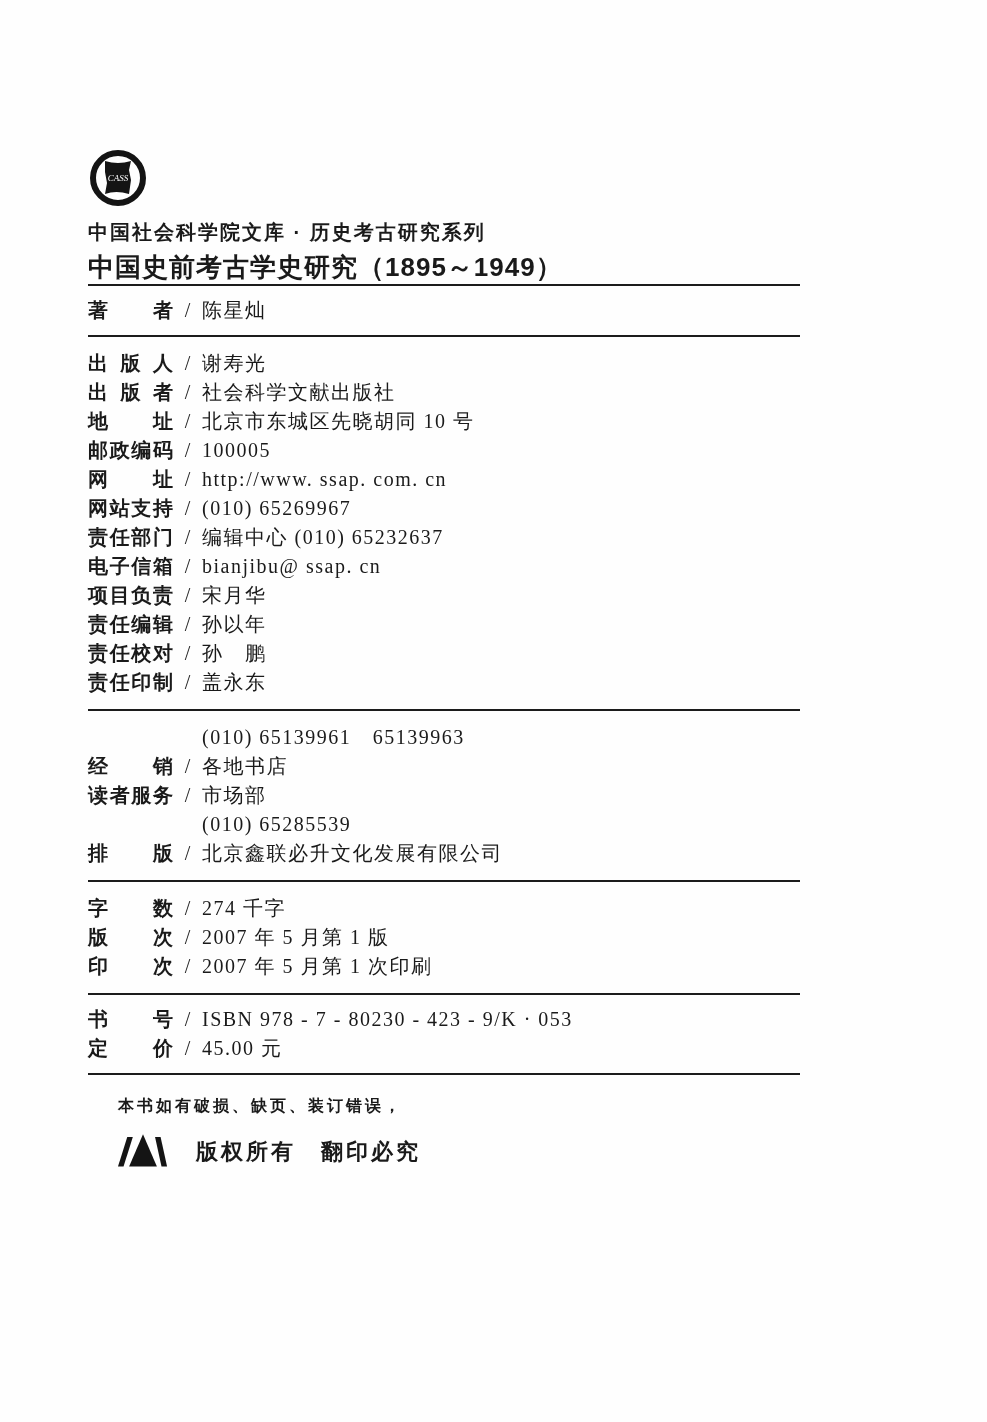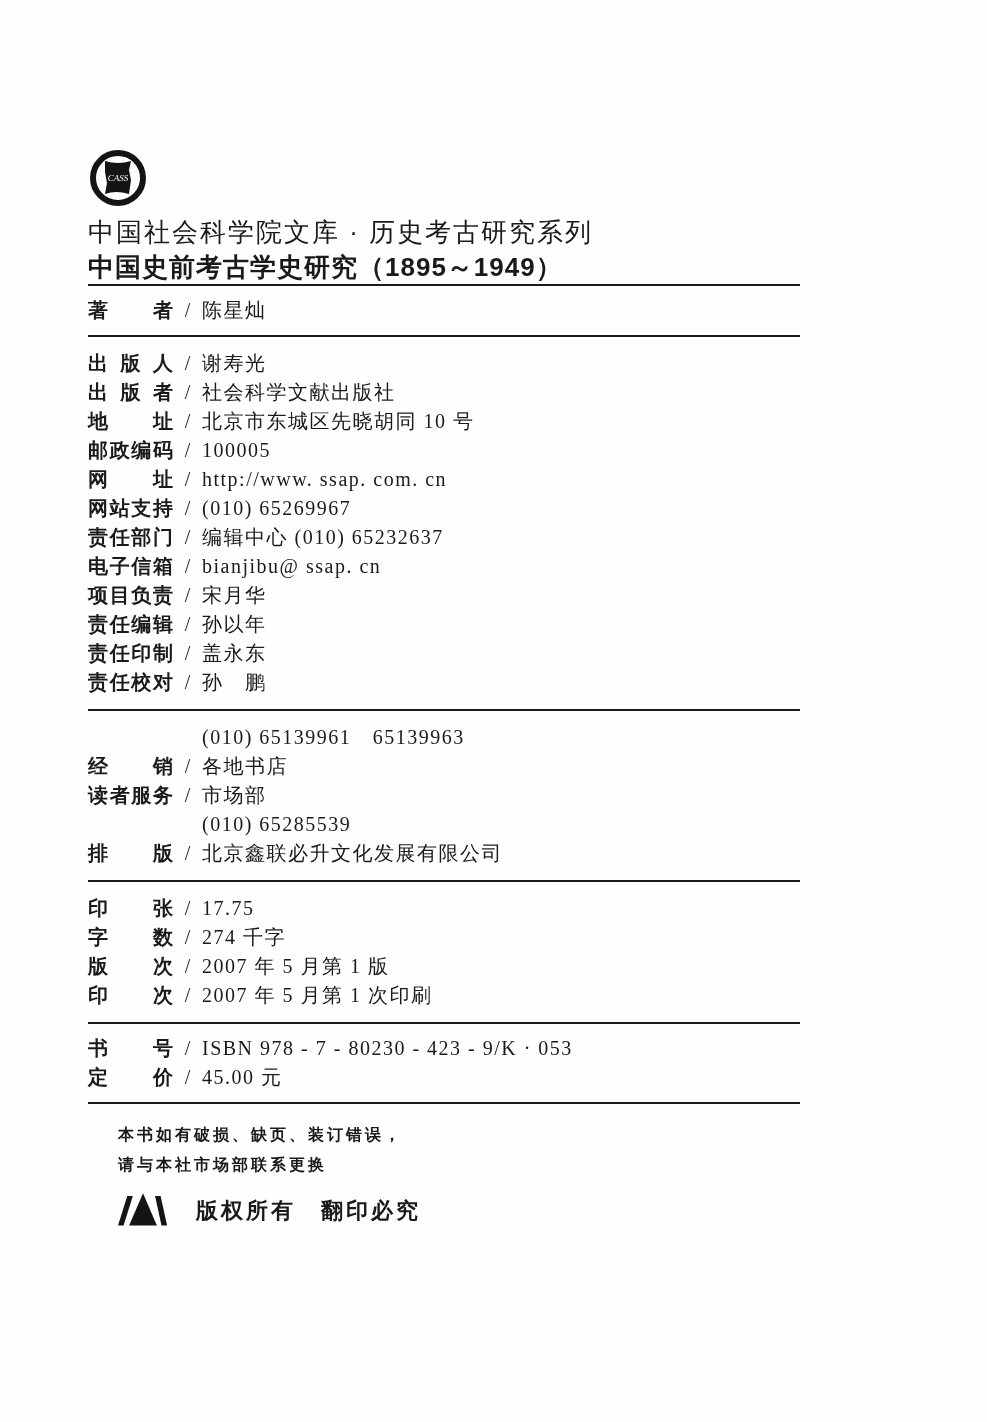--- a/index.html
+++ b/index.html
@@ -6,21 +6,21 @@
   body{
     width:987px;height:1422px;background:#fefefe;color:#1a1a1a;
     font-family:"Liberation Serif","DejaVu Serif",serif;
     overflow:hidden;
   }
   .page{position:relative;box-sizing:border-box;padding:148px 0 0 88px;}
   .content{width:712px;}
   .logo{width:60px;height:60px;display:block;}
   .series{
     font-family:"Liberation Sans","DejaVu Sans",sans-serif;
-    font-weight:normal;font-size:26px;letter-spacing:2px;margin-top:12px;line-height:24px;
+    font-weight:bold;font-size:20px;letter-spacing:2px;margin-top:12px;line-height:24px;
   }
   .title{
     font-family:"Liberation Sans","DejaVu Sans",sans-serif;
     font-weight:bold;font-size:26px;letter-spacing:1px;margin-top:6px;line-height:34px;
   }
   .hr{border:0;border-top:2px solid #1c1c1c;width:712px;margin:0;}
   .section{padding:12px 0;}
   .section.tight{padding:10px 0;}
   .row{line-height:29px;font-size:20px;white-space:nowrap;letter-spacing:1px;}
   .lbl{
@@ -62,51 +62,49 @@
       <div class="row"><span class="lbl">出版人</span><span class="sep">/</span><span class="val">谢寿光</span></div>
       <div class="row"><span class="lbl">出版者</span><span class="sep">/</span><span class="val">社会科学文献出版社</span></div>
       <div class="row"><span class="lbl">地址</span><span class="sep">/</span><span class="val">北京市东城区先晓胡同 10 号</span></div>
       <div class="row"><span class="lbl">邮政编码</span><span class="sep">/</span><span class="val">100005</span></div>
       <div class="row"><span class="lbl">网址</span><span class="sep">/</span><span class="val">http://www. ssap. com. cn</span></div>
       <div class="row"><span class="lbl">网站支持</span><span class="sep">/</span><span class="val">(010) 65269967</span></div>
       <div class="row"><span class="lbl">责任部门</span><span class="sep">/</span><span class="val">编辑中心 (010) 65232637</span></div>
       <div class="row"><span class="lbl">电子信箱</span><span class="sep">/</span><span class="val">bianjibu@ ssap. cn</span></div>
       <div class="row"><span class="lbl">项目负责</span><span class="sep">/</span><span class="val">宋月华</span></div>
       <div class="row"><span class="lbl">责任编辑</span><span class="sep">/</span><span class="val">孙以年</span></div>
+      <div class="row"><span class="lbl">责任校对</span><span class="sep">/</span><span class="val">孙　鹏</span></div>
       <div class="row"><span class="lbl">责任印制</span><span class="sep">/</span><span class="val">盖永东</span></div>
-      <div class="row"><span class="lbl">责任校对</span><span class="sep">/</span><span class="val">孙　鹏</span></div>
     </div>
 
     <hr class="hr">
     <div class="section">
       <div class="row"><span class="lbl"></span><span class="sep"></span><span class="val">(010) 65139961　65139963</span></div>
       <div class="row"><span class="lbl">经销</span><span class="sep">/</span><span class="val">各地书店</span></div>
       <div class="row"><span class="lbl">读者服务</span><span class="sep">/</span><span class="val">市场部</span></div>
       <div class="row"><span class="lbl"></span><span class="sep"></span><span class="val">(010) 65285539</span></div>
       <div class="row"><span class="lbl">排版</span><span class="sep">/</span><span class="val">北京鑫联必升文化发展有限公司</span></div>
     </div>
 
     <hr class="hr">
     <div class="section">
-      <div class="row"><span class="lbl">印张</span><span class="sep">/</span><span class="val">17.75</span></div>
       <div class="row"><span class="lbl">字数</span><span class="sep">/</span><span class="val">274 千字</span></div>
       <div class="row"><span class="lbl">版次</span><span class="sep">/</span><span class="val">2007 年 5 月第 1 版</span></div>
       <div class="row"><span class="lbl">印次</span><span class="sep">/</span><span class="val">2007 年 5 月第 1 次印刷</span></div>
     </div>
 
     <hr class="hr">
     <div class="section tight">
       <div class="row"><span class="lbl">书号</span><span class="sep">/</span><span class="val">ISBN 978 - 7 - 80230 - 423 - 9/K · 053</span></div>
       <div class="row"><span class="lbl">定价</span><span class="sep">/</span><span class="val">45.00 元</span></div>
     </div>
 
     <hr class="hr">
     <div class="footer">
       <div class="notice">本书如有破损、缺页、装订错误，</div>
-      <div class="notice">请与本社市场部联系更换</div>
       <div class="copy-row">
         <svg class="mark" viewBox="0 0 54 38" xmlns="http://www.w3.org/2000/svg">
           <polygon points="0,38 10,6 16,6 6,38" fill="#141414"></polygon>
           <polygon points="12,38 27,3 42,38" fill="#141414"></polygon>
           <polygon points="40,6 46,6 53,38 47,38" fill="#141414"></polygon>
         </svg>
         <span class="copy-text">版权所有　翻印必究</span>
       </div>
     </div>
 

